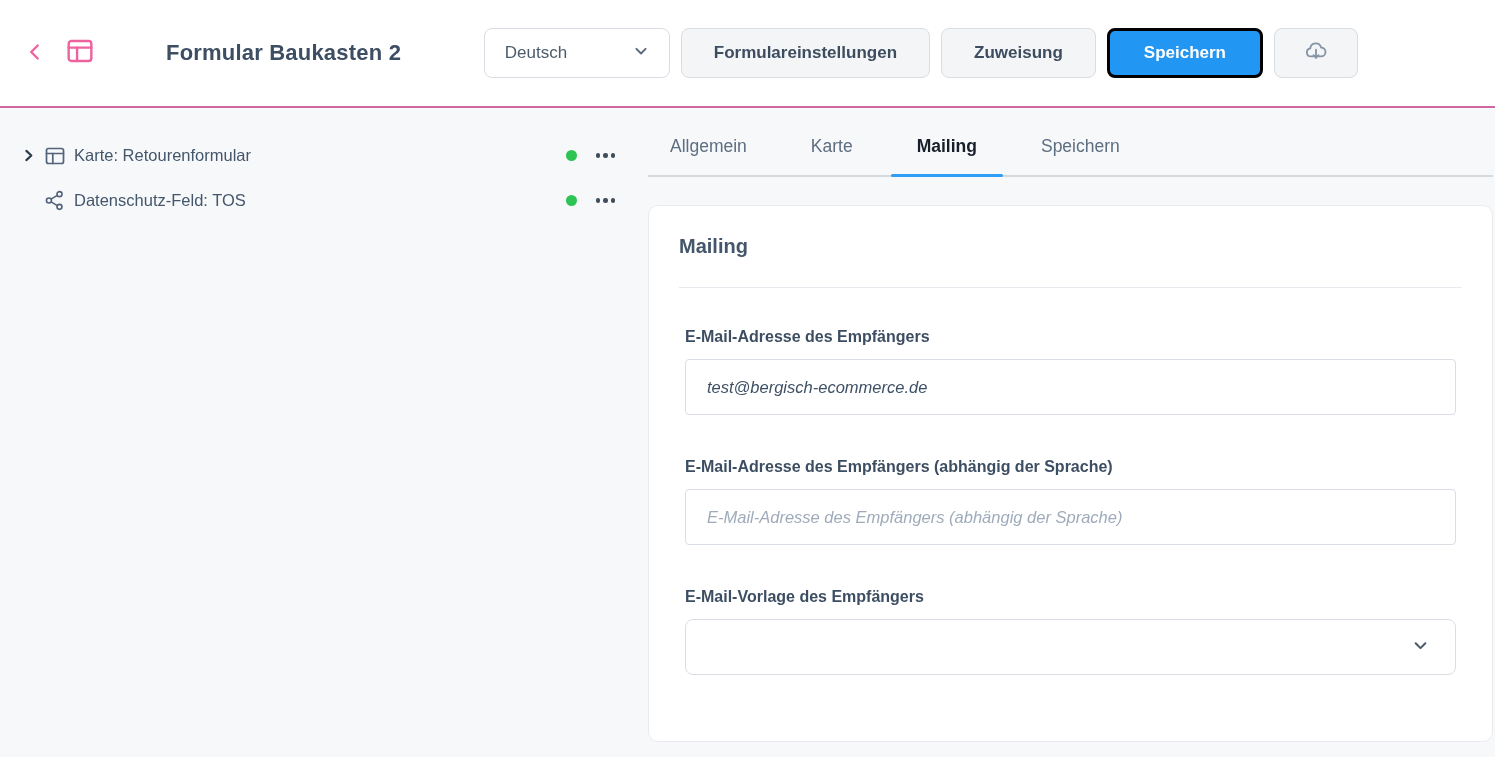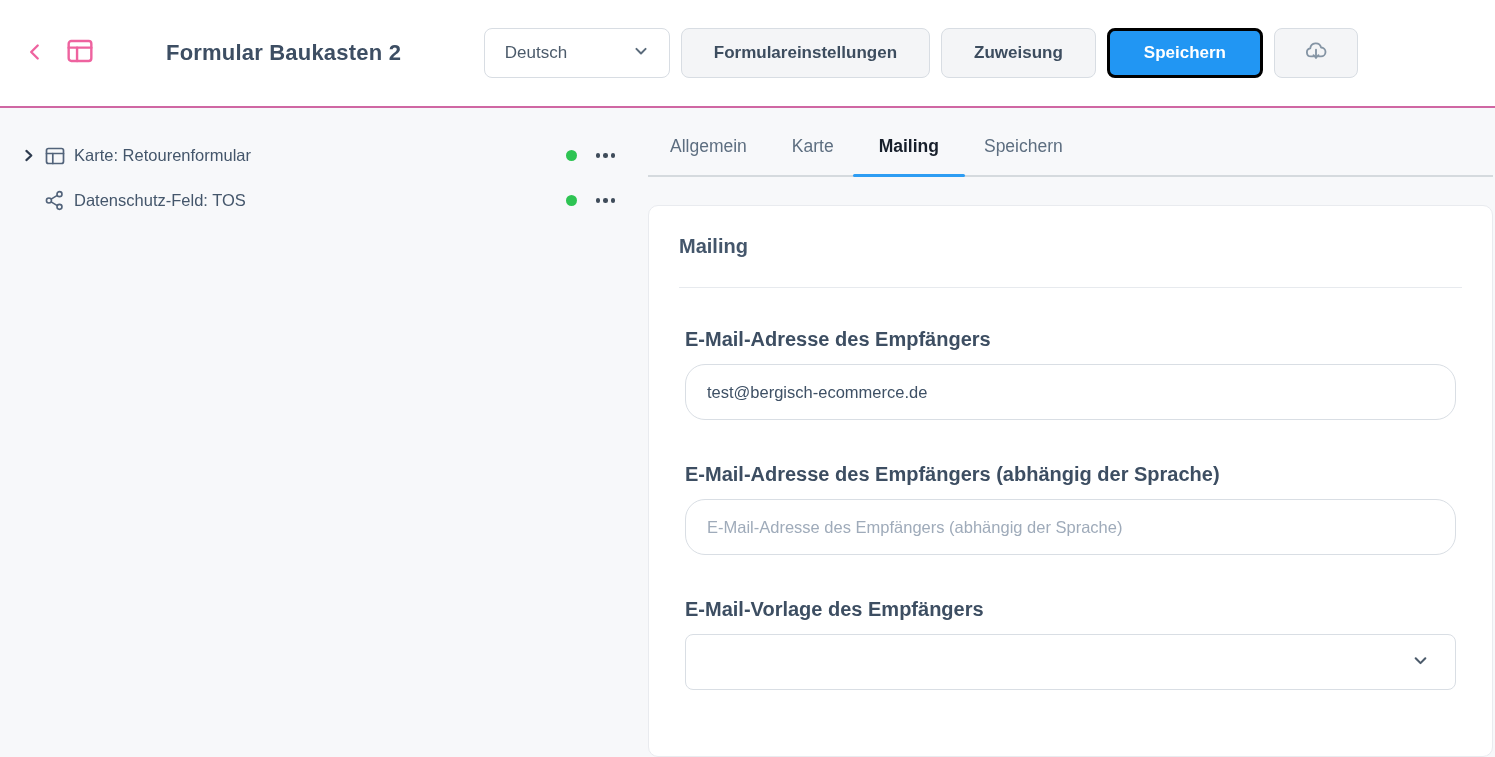--- a/index.html
+++ b/index.html
@@ -73,21 +73,21 @@
     display:flex; gap:3px; align-items:center;
     margin-right:33px; cursor:pointer; padding:4px 0;
   }
   .ellipsis-menu i {
     width:4.5px; height:4.5px; border-radius:50%; background:#3f4c5a; display:block;
   }
 
   
   .content { flex:1; display:flex; flex-direction:column; padding-right:2px; }
   .tabs-row {
-    display:flex; gap:45px;
+    display:flex; gap:64px;
     padding:25px 0 16px 22px;
     border-bottom:2px solid #d5dade;
   }
   .tab {
     font-size:17.5px; color:#5d6e80; position:relative; cursor:pointer;
     line-height:26px;
   }
   .tab.active { color:#171f2b; font-weight:600; }
   .tab.active::after {
     content:""; position:absolute; left:-26px; right:-26px; bottom:-18px;
@@ -102,29 +102,30 @@
     width:100%;
   }
   .card-header { padding:29px 30px 0; }
   .card-title { font-size:20px; font-weight:700; color:#44566b; }
   .card-divider { border-bottom:1px solid #e7eaee; margin-top:29px; }
   .card-body { padding:40px 36px 66px; }
 
   .field { margin-bottom:43px; }
   .field:last-child { margin-bottom:0; }
   .field-label {
-    font-size:20px; font-weight:700; color:#3d4e62; margin-bottom:13px;
+    font-size:16px; font-weight:700; color:#3d4e62; margin-bottom:13px;
   }
   .text-input {
     width:100%; height:56px;
-    border:1px solid #d9dee4; border-radius:20px;
+    border:1px solid #d9dee4; border-radius:4px;
     background:#fff; padding:0 21px;
     font-size:16.5px; color:#3e5065;
     font-family:"Liberation Sans", sans-serif;
     outline:none;
+    font-style:italic;
   }
   .text-input::placeholder { color:#9fabba; opacity:1; }
   .select-box {
     width:100%; height:56px;
     border:1px solid #d9dee4; border-radius:8px;
     background:#fff; cursor:pointer;
     display:flex; align-items:center; justify-content:flex-end;
     padding-right:24px;
   }
 </style>

